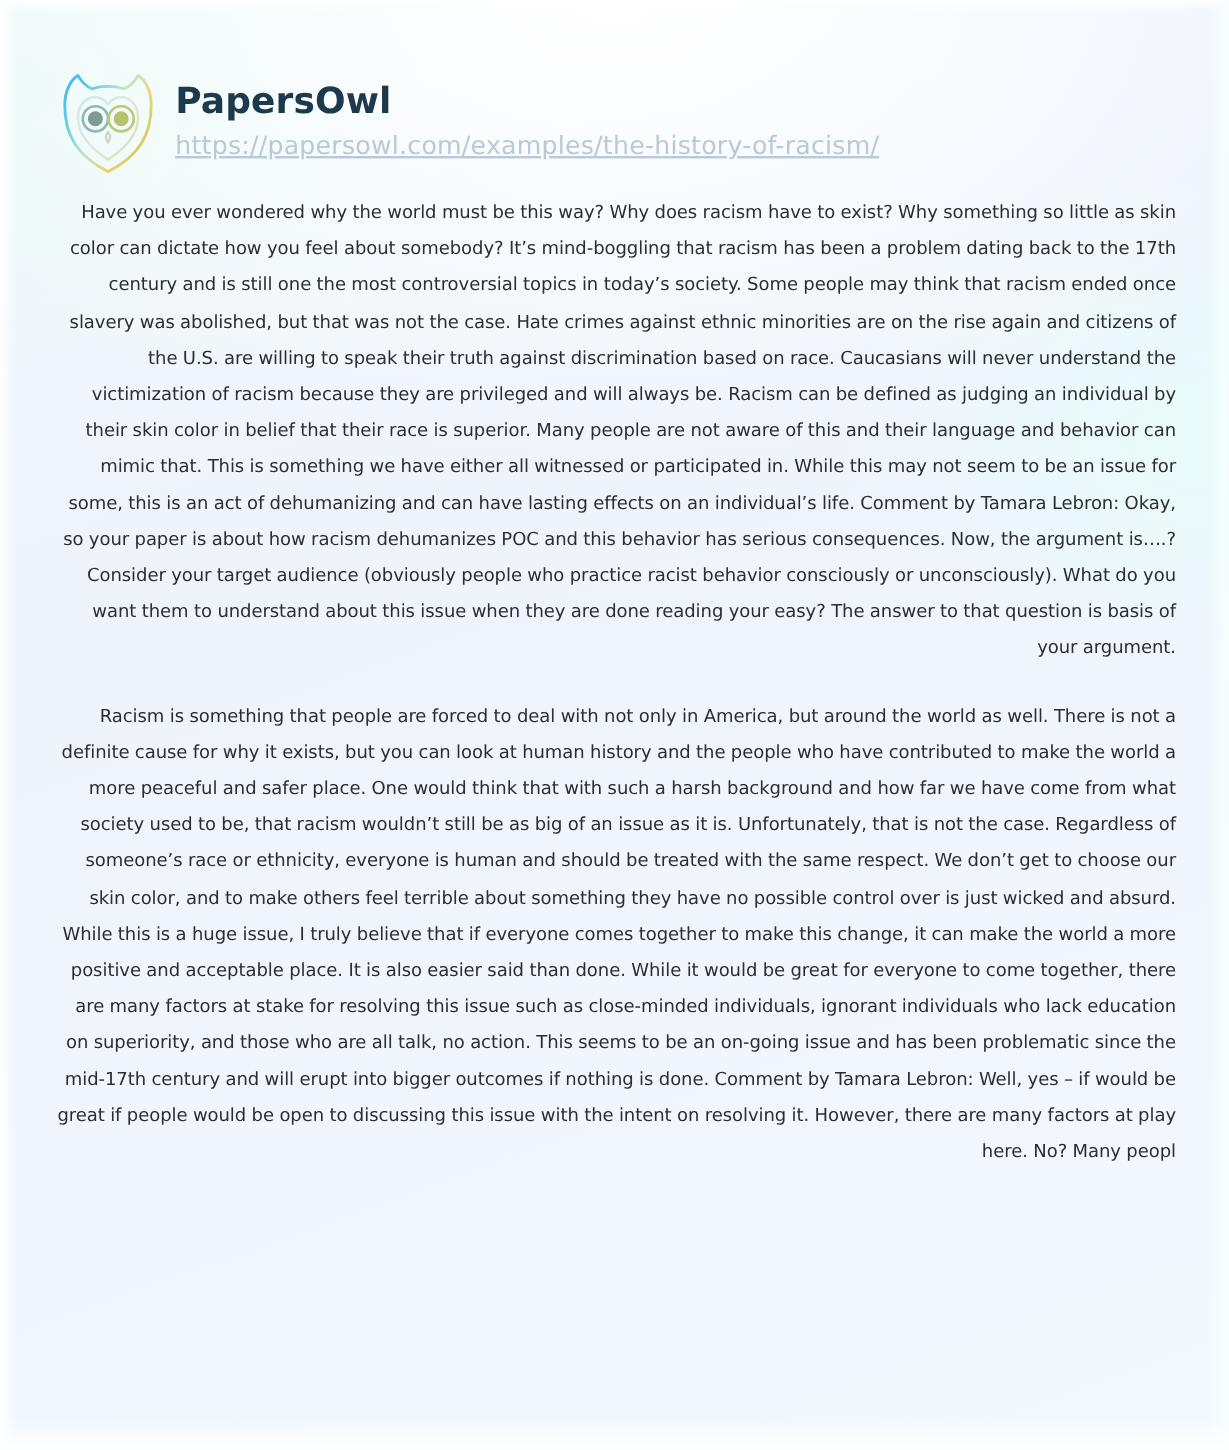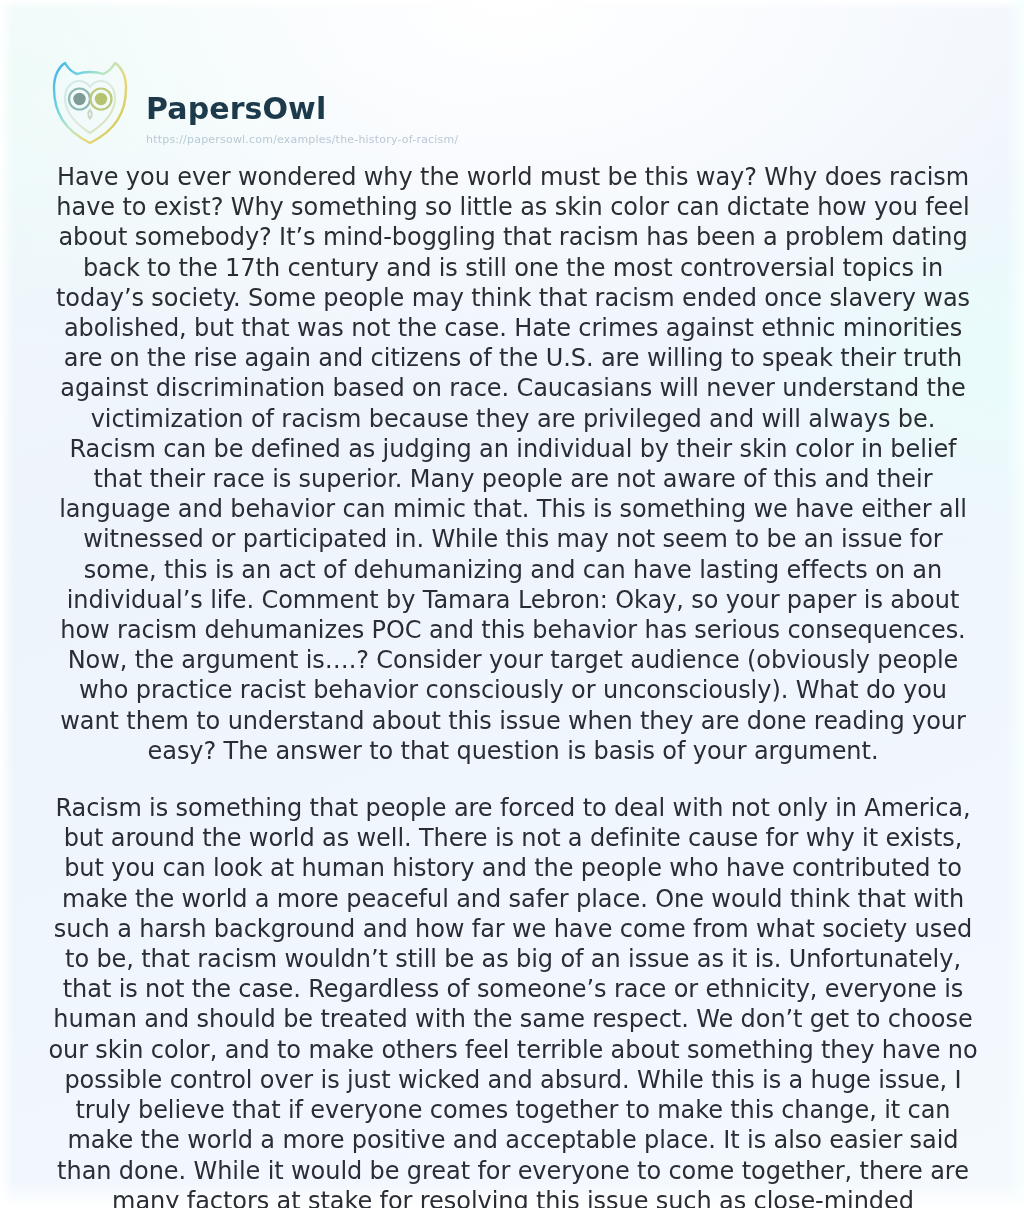--- a/index.html
+++ b/index.html
@@ -40,21 +40,21 @@
                  background: linear-gradient(to bottom, #ffffff 0%, rgba(255,255,255,0) 100%); }
   .edge-bottom { left: 0; bottom: 0; width: 100%; height: 26px;
                  background: linear-gradient(to top, #ffffff 0%, rgba(255,255,255,0) 100%); }
 
   
   .brand {
     position: absolute;
     left: 44px;
     top: 52px;
     display: flex;
-    align-items: flex-end;
+    align-items: center;
   }
   .brand-logo {
     width: 86px;
     height: 92px;
     flex: 0 0 auto;
     margin-top: 2px;
   }
   .brand-logo svg { display: block; width: 86px; height: 92px; }
 
   .brand-text {
@@ -64,50 +64,51 @@
   .brand-name {
     font-size: 30px;
     font-weight: bold;
     color: #1c3a4c;
     letter-spacing: 0.1px;
     line-height: 1;
     font-family: "DejaVu Sans", sans-serif;
   }
   .brand-url {
     margin-top: 9px;
-    font-size: 11px;
+    font-size: 21px;
     color: #b9c9d6;
     letter-spacing: 0.2px;
     line-height: 1.2;
     font-family: "DejaVu Sans", sans-serif;
     white-space: nowrap;
+    text-decoration: underline;
   }
 
   
   .article {
     position: absolute;
     left: 46px;
     top: 162px;
     width: 934px;
   }
   .doc-title {
     font-size: 30px;
     font-weight: normal;
     color: #20242b;
     margin: 0 0 26px 0;
     line-height: 1.22;
     letter-spacing: 0.1px;
     font-family: "DejaVu Sans", sans-serif;
   }
   .doc-body p {
     margin: 0 0 27px 0;
-    font-size: 24px;
+    font-size: 15px;
     line-height: 30.2px;
     color: #2b2d35;
-    text-align: center;
+    text-align: right;
     letter-spacing: -0.05px;
     word-spacing: -0.2px;
     font-family: "DejaVu Sans", sans-serif;
   }
   .doc-body p:last-child { margin-bottom: 0; }
 </style>
 </head>
 <body>
 
 <div class="page">

